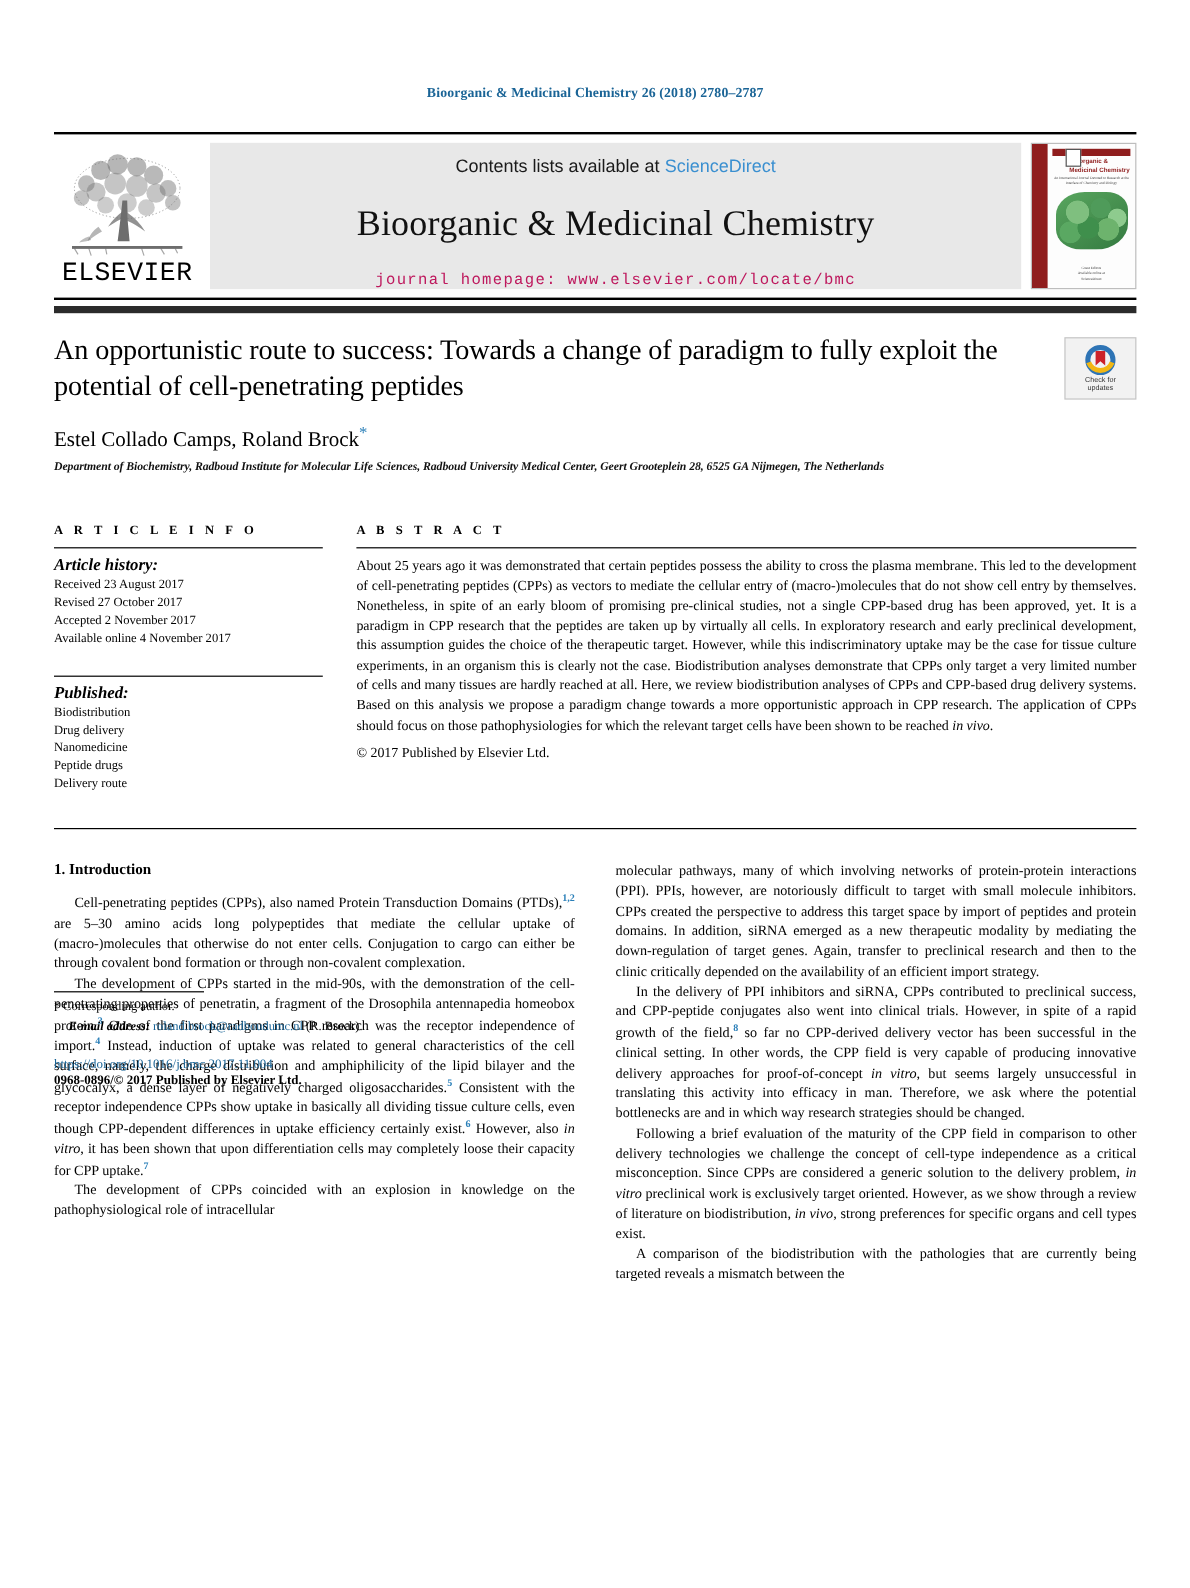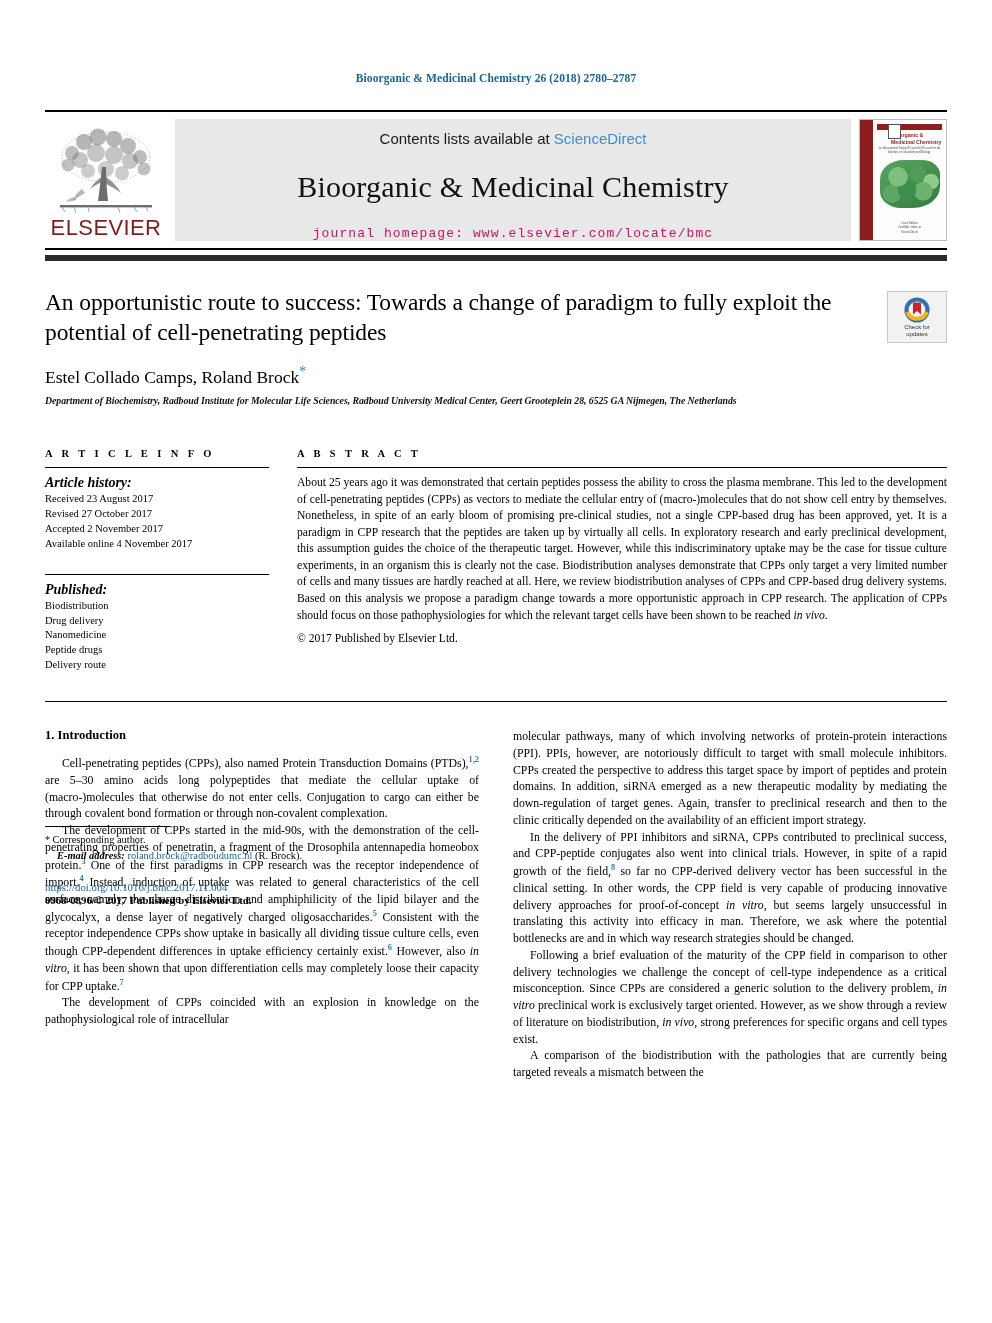--- a/index.html
+++ b/index.html
@@ -53,22 +53,22 @@
     flex-direction: column;
     align-items: center;
     justify-content: flex-end;
     padding-bottom: 2px;
   }
   .elsevier-tree {
     width: 108px;
     height: 92px;
   }
   .elsevier-word {
-    color: #7f1d1d;
-    font-family: Liberation Sans, sans-serif;
+    color: #000000;
+    font-family: Liberation Mono, monospace;
     font-size: 22px;
     letter-spacing: 0.4px;
     line-height: 1;
     margin-top: -2px;
   }
   .masthead-center {
     flex: 1 1 auto;
     background: #e8e8e8;
     margin: 0 8px;
     display: flex;
@@ -176,21 +176,21 @@
 
   
   .thick-rule {
     height: 6px;
     background: #2b2b2b;
     margin-top: 5px;
   }
 
   
   .title-block {
-    margin-top: 26px;
+    margin-top: 16px;
     display: flex;
     align-items: flex-start;
   }
   .title-text {
     flex: 1 1 auto;
     padding-right: 16px;
   }
   h1.article-title {
     font-size: 23.5px;
     line-height: 1.28;

